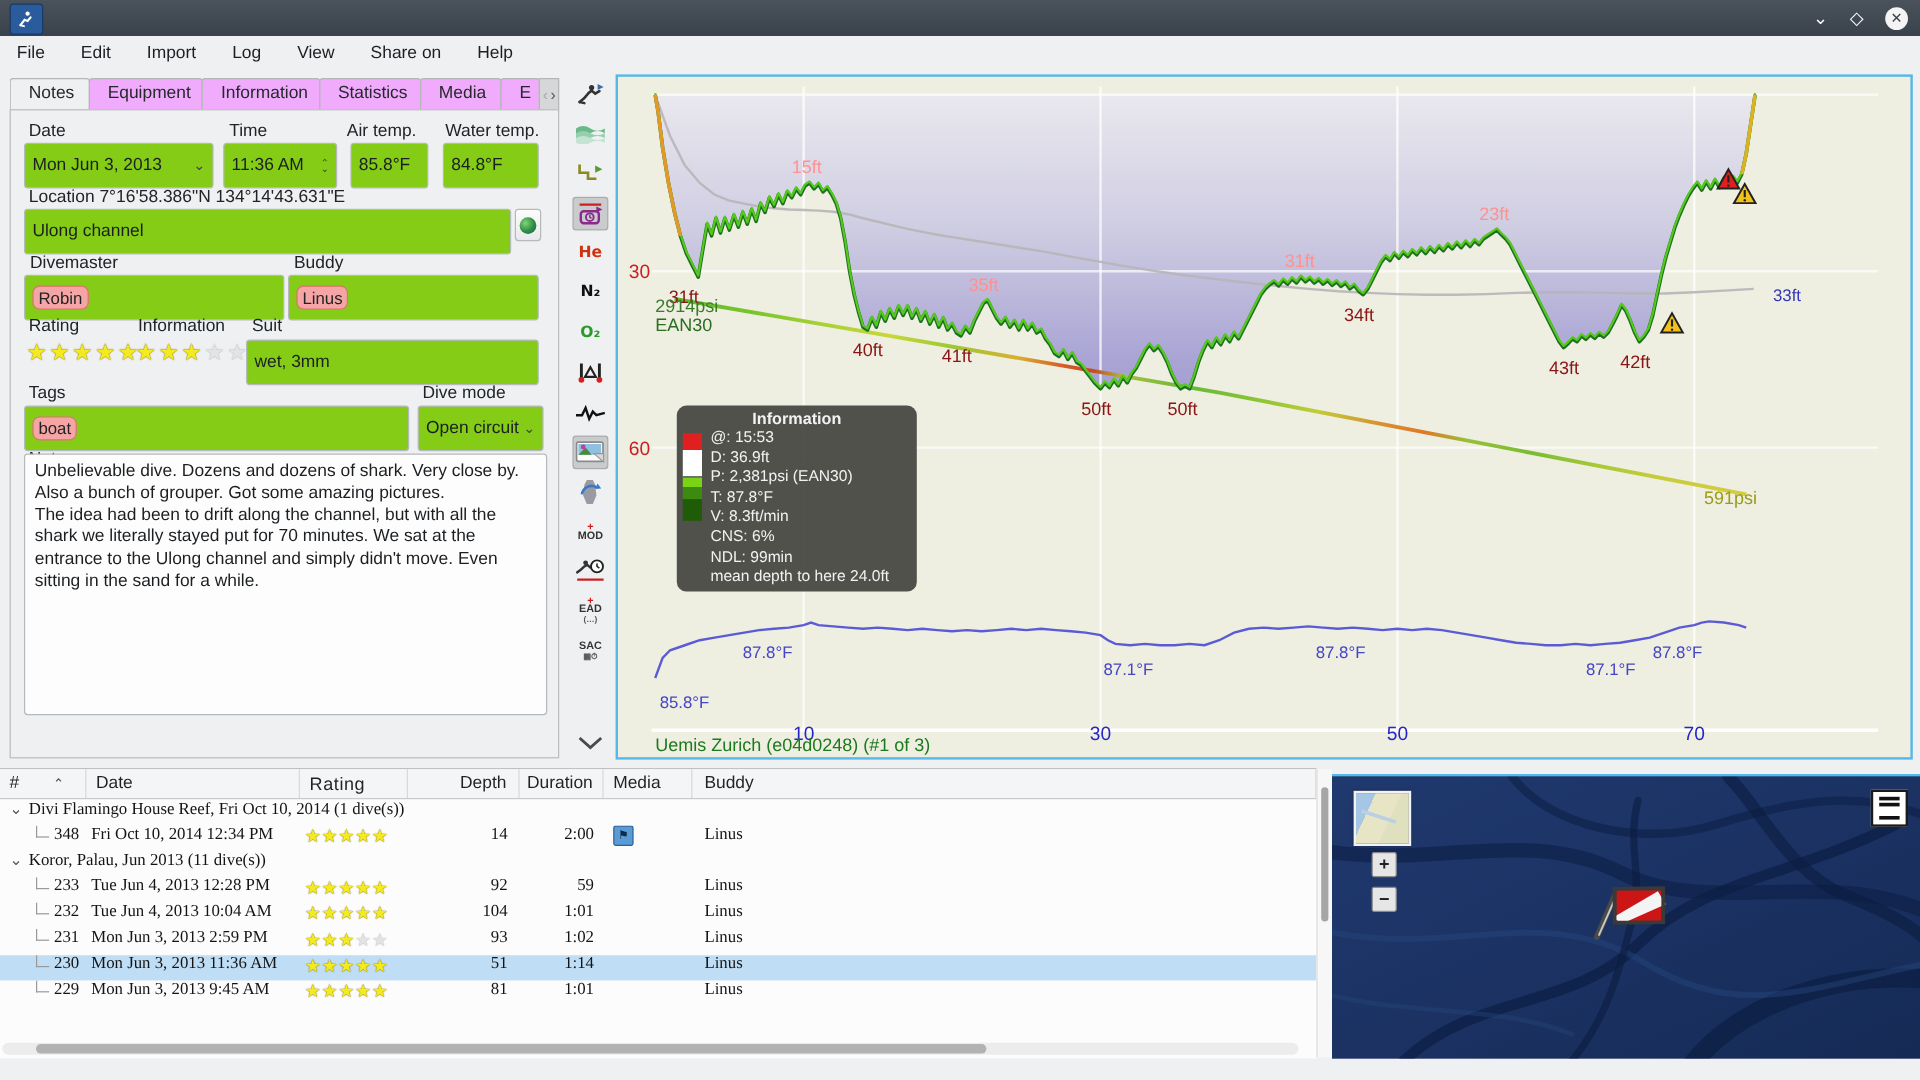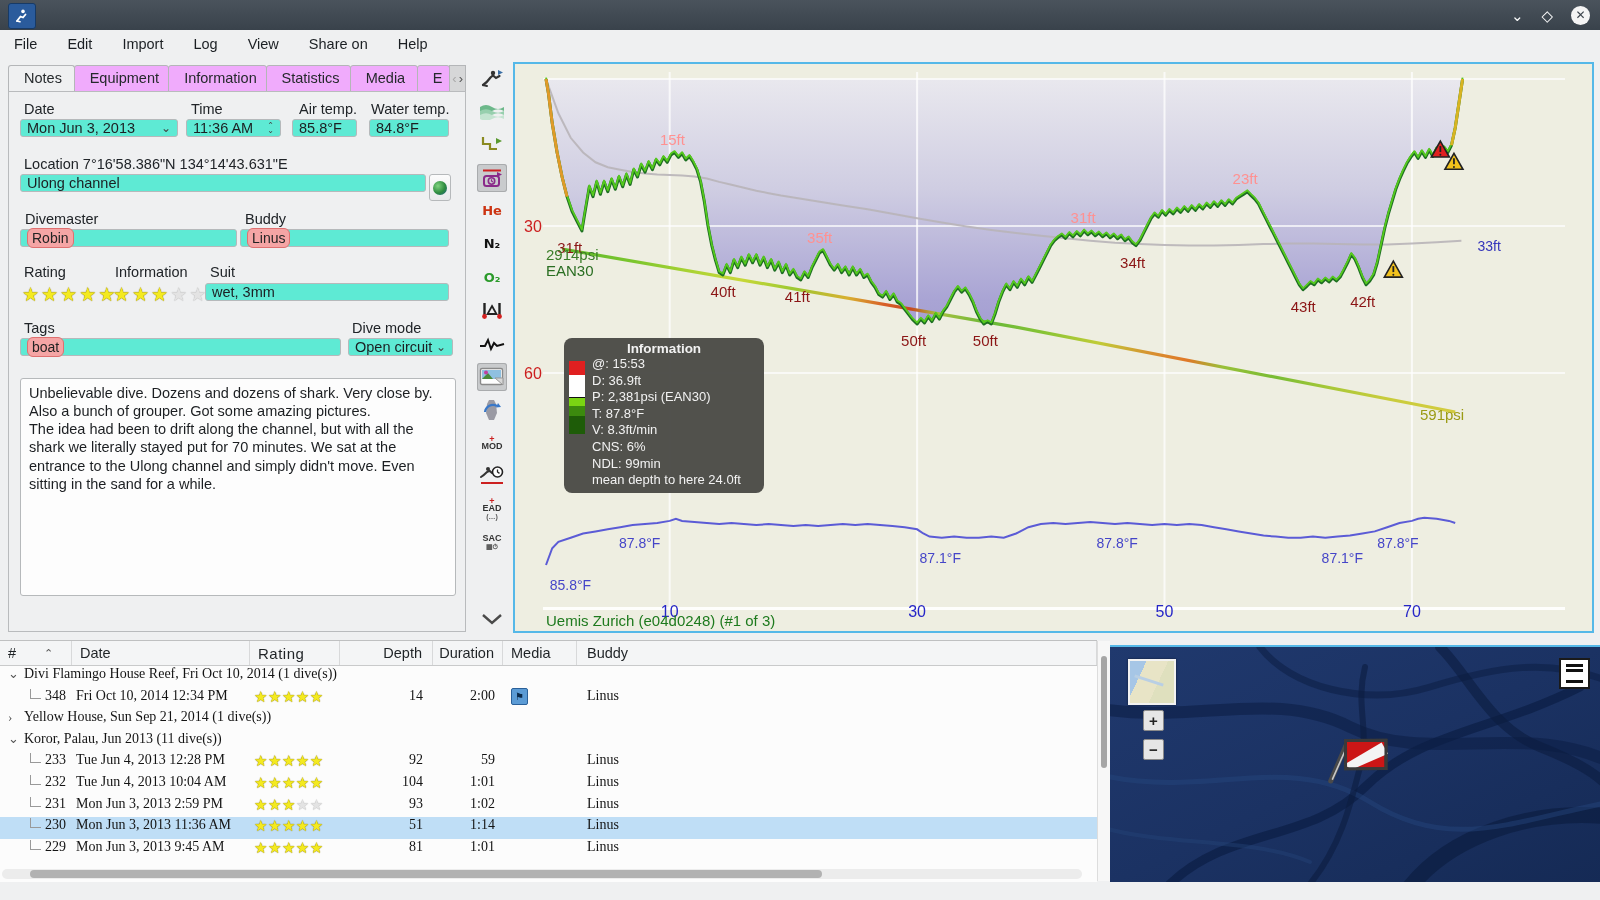--- a/index.html
+++ b/index.html
@@ -16,21 +16,21 @@
   .menubar{position:absolute;left:0;top:30px;width:1600px;height:27px;background:#eff0f1;display:flex;align-items:center;gap:30px;padding-left:14px;font-size:14.5px;color:#1b1f23;}
   .menu-item{cursor:default;}
   
   .tabwidget{position:absolute;left:8px;top:65px;width:458px;height:567px;}
   .tabbar{position:absolute;left:0;top:0;right:0;height:27px;display:flex;}
   .tab{padding:4px 15px 3px;font-size:14.5px;color:#25292c;background:#f0abfc;border:1px solid #b4b6b8;border-radius:3px 3px 0 0;margin-right:-1px;white-space:nowrap;overflow:hidden;}
   .tab.active{background:#eff0f1;border-bottom-color:#eff0f1;}
   .tabscroll{display:flex;align-items:center;gap:2px;padding:0 2px;background:#d6d7d8;border:1px solid #b4b6b8;font-size:13px;color:#555;}
   .tabpane{position:absolute;left:0;top:26px;right:0;bottom:0;border:1px solid #b9bbbd;background:#eff0f1;}
   .flabel{position:absolute;font-size:14.5px;color:#202428;}
-  .field{position:absolute;height:18px;background:#5eead4;border:1px solid #b6b9bb;border-radius:3px;font-size:14.5px;color:#1c1f22;display:flex;align-items:center;padding:0 6px;box-sizing:border-box;}
+  .field{position:absolute;height:38px;background:#84cc16;border:1px solid #b6b9bb;border-radius:3px;font-size:14.5px;color:#1c1f22;display:flex;align-items:center;padding:0 6px;box-sizing:border-box;}
   .chip{background:#f5a5a5;border:1px solid #df7070;border-radius:6px;padding:1px 4px;font-size:14px;color:#232323;}
   .combo-arrow{margin-left:auto;font-size:12px;color:#444;}
   .spinner{margin-left:auto;display:flex;flex-direction:column;font-size:8px;line-height:5px;color:#444;}
   .globe-btn{position:absolute;width:22px;height:27px;background:linear-gradient(#fcfcfc,#e8e9ea);border:1px solid #b6b9bb;border-radius:3px;display:flex;align-items:center;justify-content:center;box-sizing:border-box;}
   .globe{width:14px;height:14px;border-radius:50%;background:radial-gradient(circle at 35% 35%,#7fd37f,#2e8b3e 55%,#1c5c8a);}
   .stars{position:absolute;font-size:19px;letter-spacing:2px;line-height:1;}
   .star-on{color:#f4ea20;text-shadow:0 0 1px #8a7a00, 0 0 1px #8a7a00;}
   .star-off{color:#e3e3e3;text-shadow:0 0 1px #9a9a9a;}
   .textarea{position:absolute;background:#fdfdfd;border:1px solid #b6b9bb;border-radius:3px;font-size:14.5px;color:#1c1f22;padding:5px 8px;white-space:pre-wrap;line-height:1.25;box-sizing:border-box;}
   
@@ -118,21 +118,21 @@
         <div class="tab" style="width: 18px; padding-right: 0px;">E</div>
         <div class="tabscroll">
           <span style="color:#aaa;">‹</span>
           <span>›</span>
         </div>
       </div>
     <div class="tabpane">
 
       <div class="flabel" style="left:15px;top:9px;">Date</div>
       <div class="flabel" style="left:182px;top:9px;">Time</div>
-      <div class="flabel" style="left:280px;top:9px;margin-left:10px;">Air temp.</div>
+      <div class="flabel" style="left:280px;top:9px;">Air temp.</div>
       <div class="flabel" style="left:362px;top:9px;">Water temp.</div>
 
       <div class="field" style="left:11px;top:27px;width:158px;">
         <span>Mon Jun 3, 2013</span>
         <span class="combo-arrow">⌄</span>
       </div>
       <div class="field" style="left:177px;top:27px;width:95px;">
         <span>11:36 AM</span>
         <span class="spinner">
             <span>⌃</span>
@@ -414,23 +414,20 @@
         <div class="dl-row">
           <div class="dl-cell c-num"><span class="elbow"></span>348</div>
           <div class="dl-cell c-date">Fri Oct 10, 2014 12:34 PM</div>
           <div class="dl-cell c-rating"><span class="star-on">★</span><span class="star-on">★</span><span class="star-on">★</span><span class="star-on">★</span><span class="star-on">★</span></div>
           <div class="dl-cell c-depth">14</div>
           <div class="dl-cell c-dur">2:00</div>
           <div class="dl-cell c-media"><span class="media-ic">⚑</span></div>
           <div class="dl-cell c-buddy">Linus</div>
         </div>
         <div class="dl-row">
-          <div class="dl-cell" style="padding-left:8px;white-space:nowrap;"><span class="grp-chevron">›</span><span>Yellow House, Sun Sep 21, 2014 (1 dive(s))</span></div>
-        </div>
-        <div class="dl-row">
           <div class="dl-cell" style="padding-left:8px;white-space:nowrap;"><span class="grp-chevron">⌄</span><span>Koror, Palau, Jun 2013 (11 dive(s))</span></div>
         </div>
         <div class="dl-row">
           <div class="dl-cell c-num"><span class="elbow"></span>233</div>
           <div class="dl-cell c-date">Tue Jun 4, 2013 12:28 PM</div>
           <div class="dl-cell c-rating"><span class="star-on">★</span><span class="star-on">★</span><span class="star-on">★</span><span class="star-on">★</span><span class="star-on">★</span></div>
           <div class="dl-cell c-depth">92</div>
           <div class="dl-cell c-dur">59</div>
           <div class="dl-cell c-media"></div>
           <div class="dl-cell c-buddy">Linus</div>

